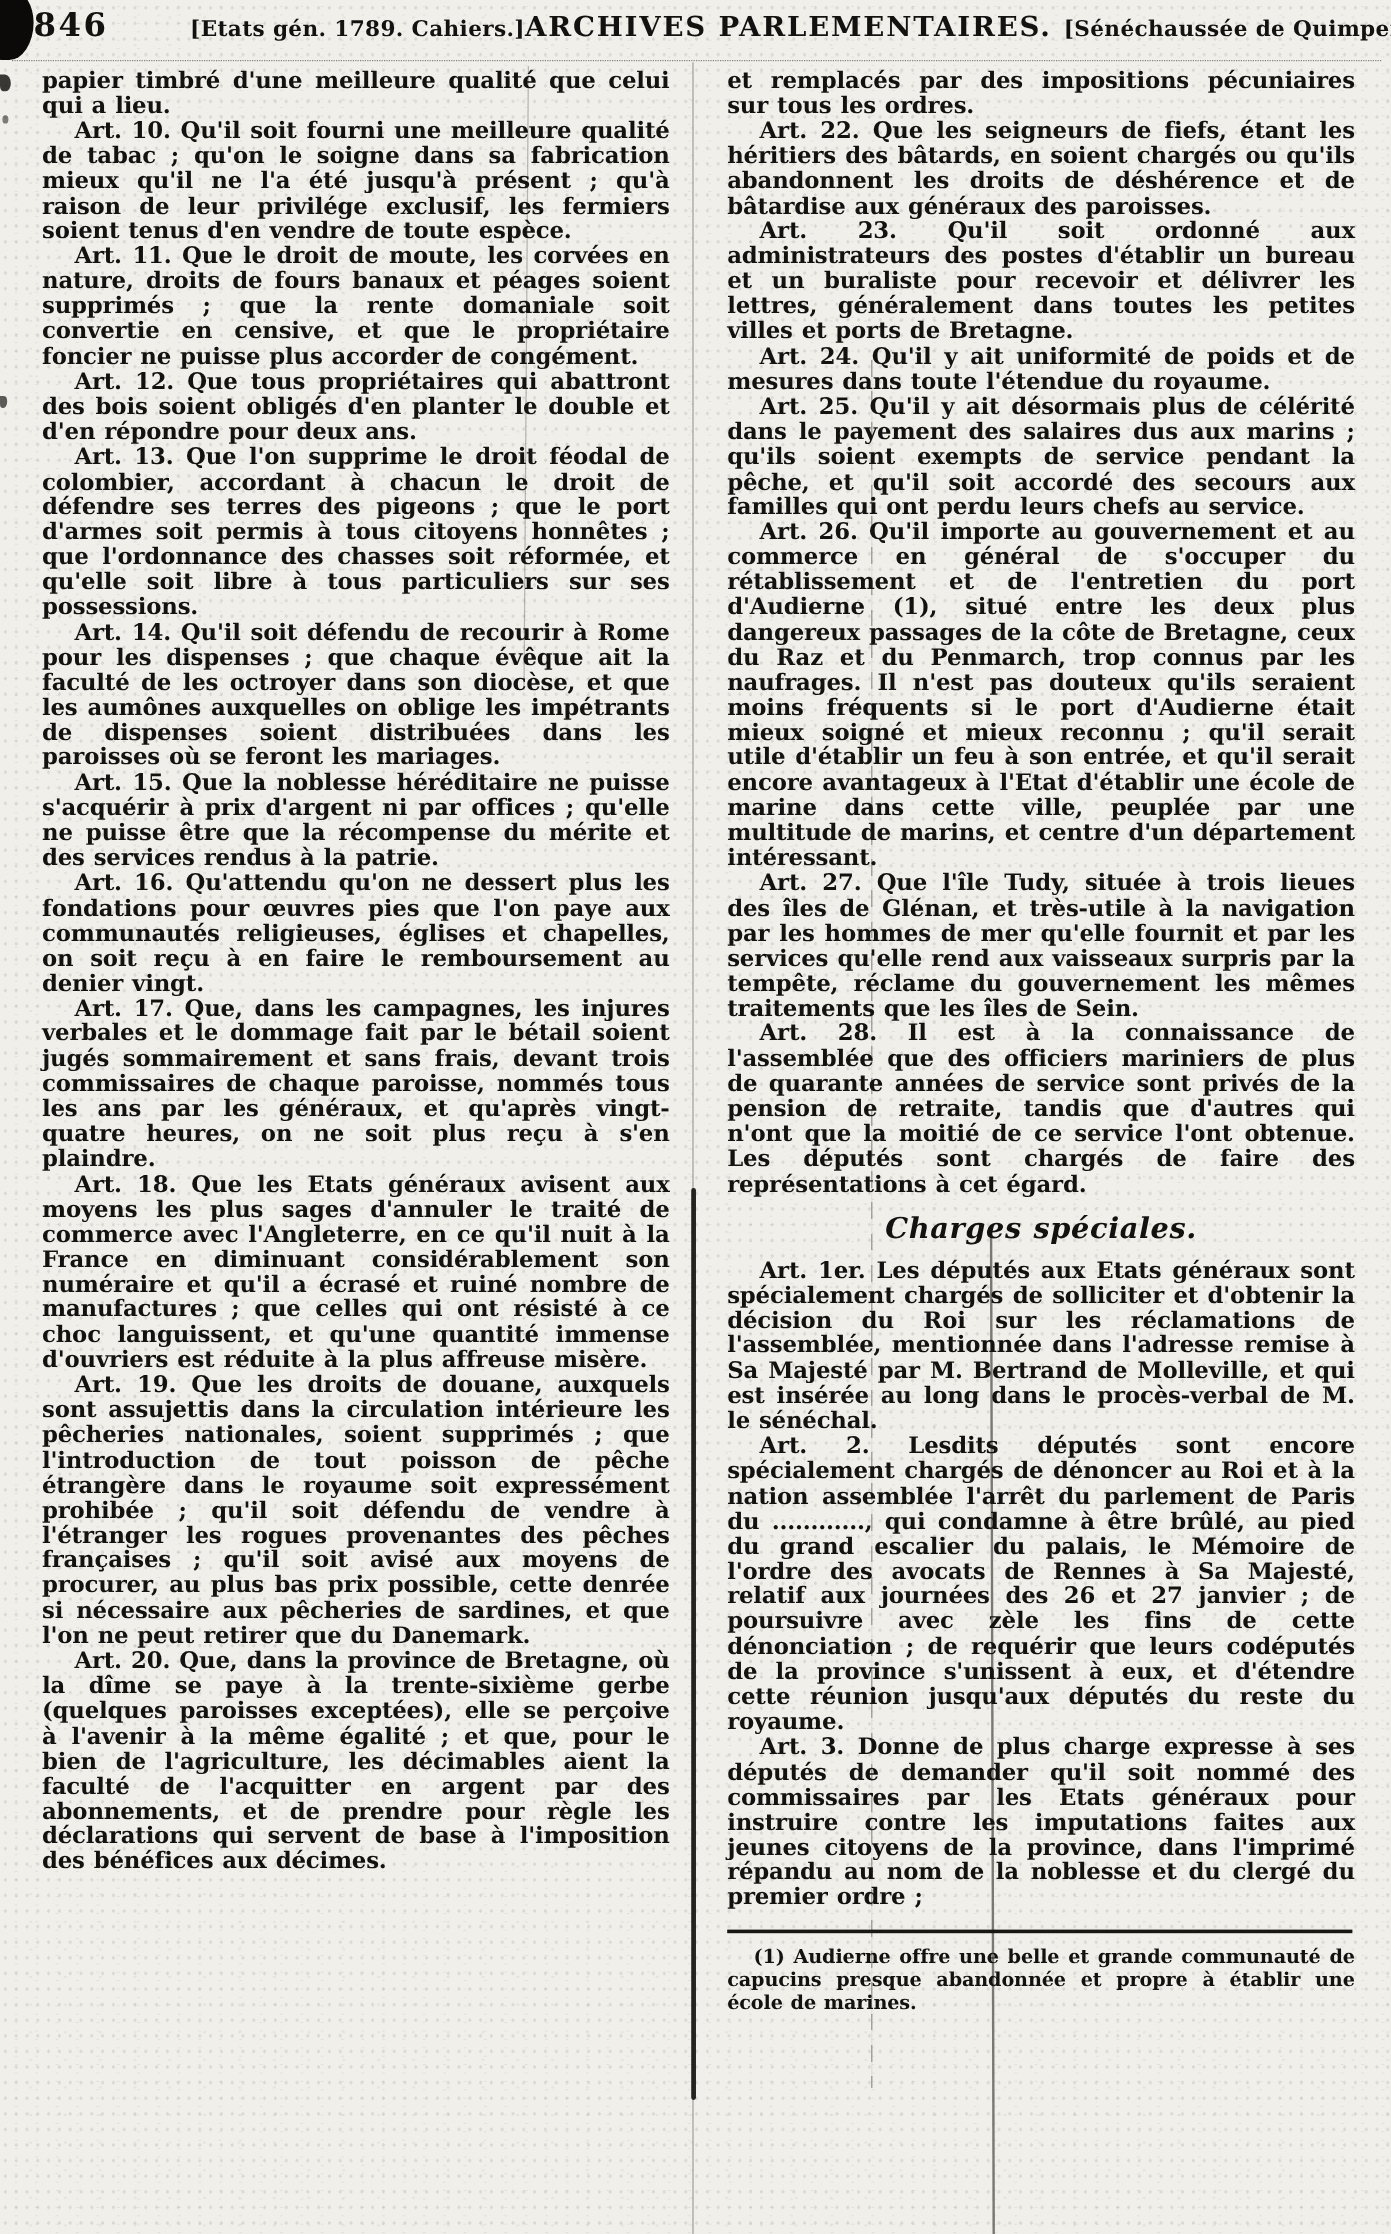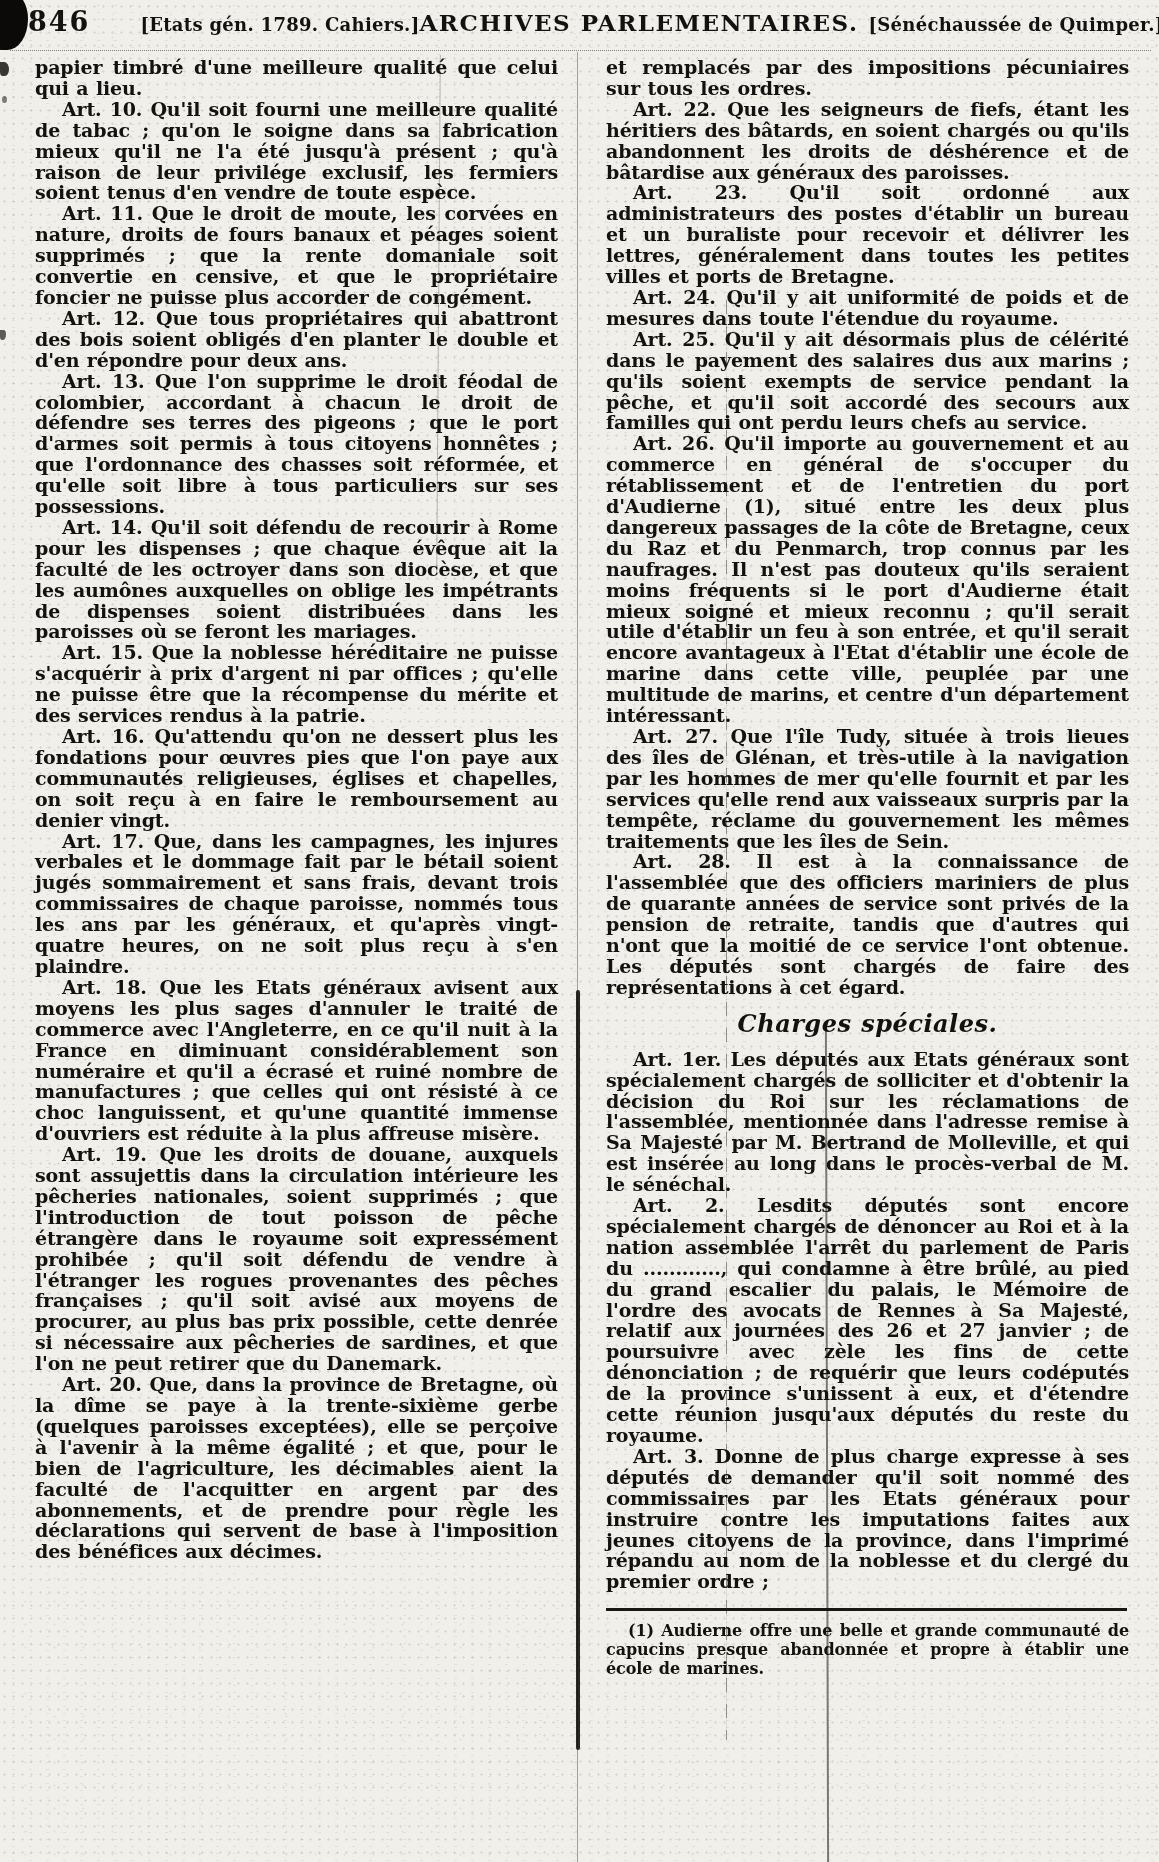--- a/index.html
+++ b/index.html
@@ -23,21 +23,21 @@
     background-position:0 0, 5px 9px, 11px 3px;
   }
   
   .page-header{
     position:absolute;top:6px;left:0;right:0;height:40px;
     display:flex;align-items:baseline;
     font-weight:700;white-space:nowrap;
   }
   .pageno{margin-left:28px;font-size:27px;letter-spacing:2px;}
   .bracket{font-size:18px;letter-spacing:.3px;}
-  .bracket.left{margin-left:50px;}
+  .bracket.left{margin-left:68px;}
   .main-title{
     flex:1;text-align:right;font-size:23px;letter-spacing:1.5px;
     padding-right:10px;
   }
   .bracket.right{}
   .header-rule{
     position:absolute;top:50px;left:10px;right:8px;height:0;
     border-top:1px dotted rgba(40,36,30,.55);
   }
   

